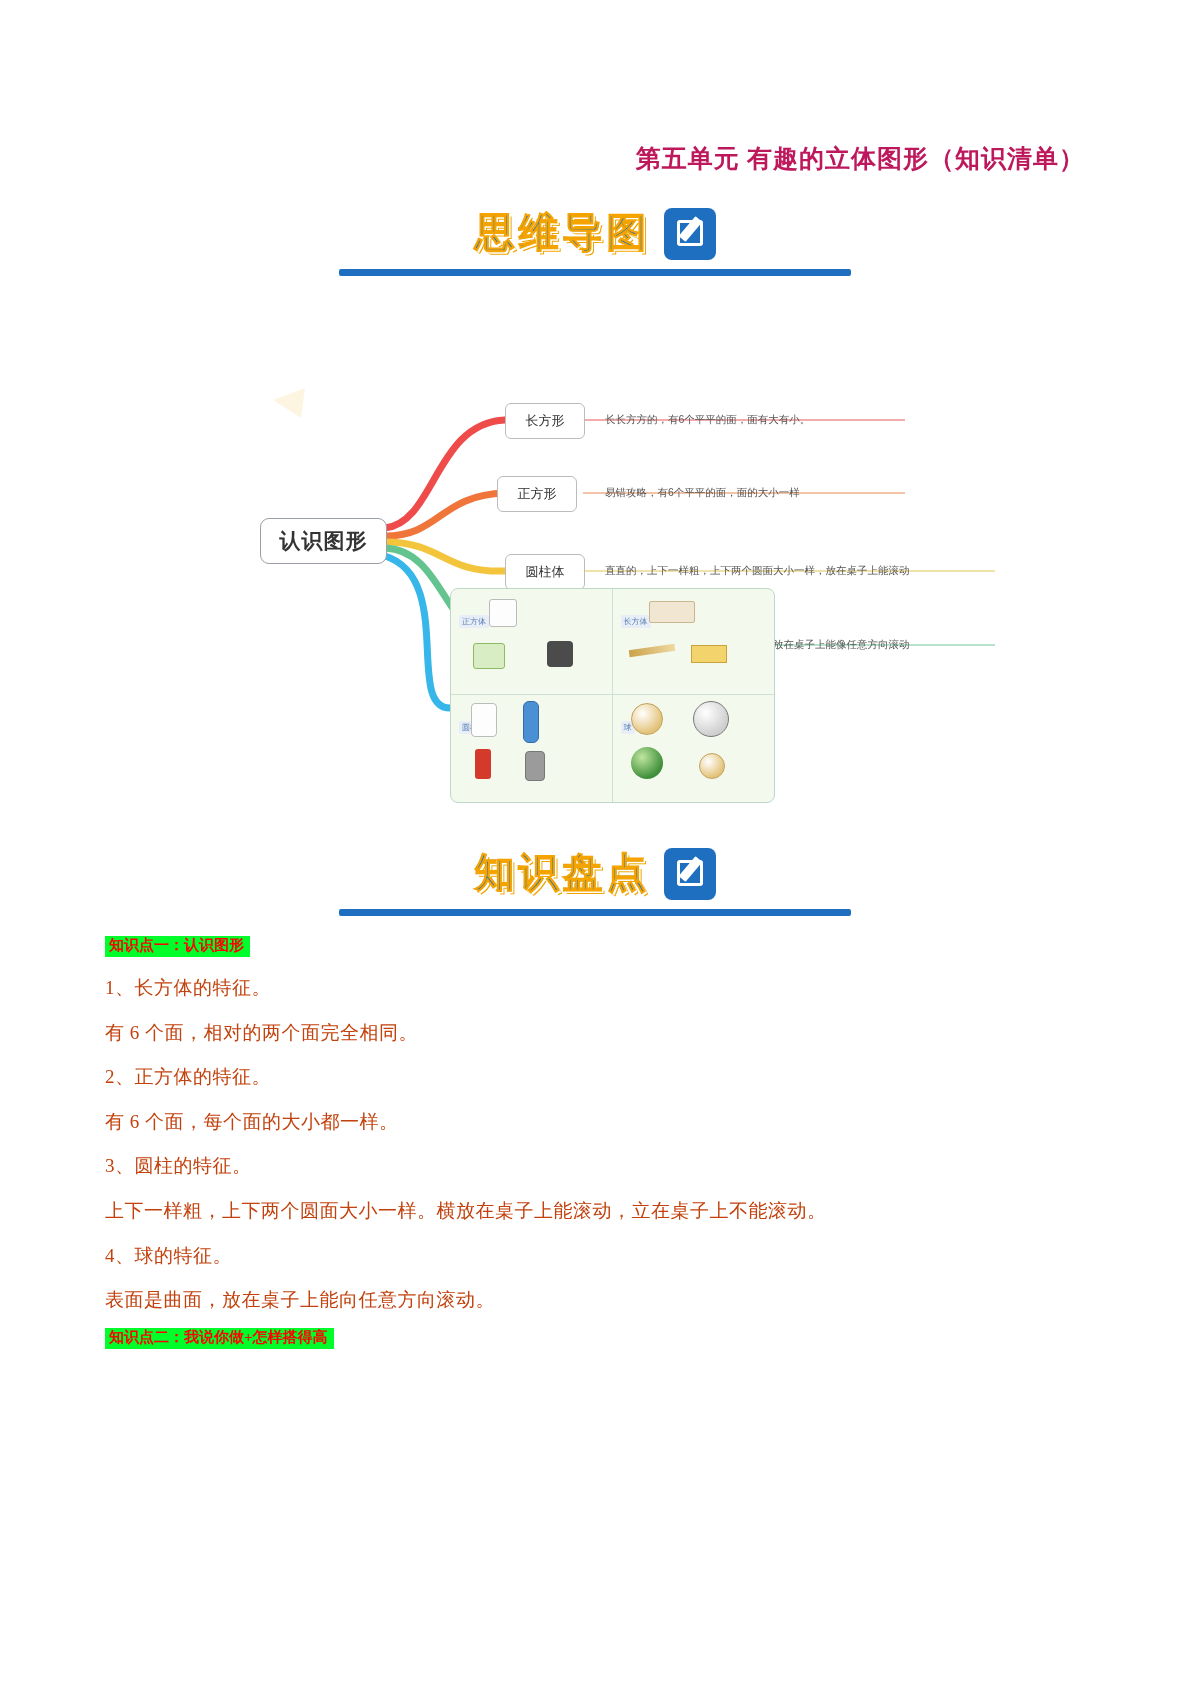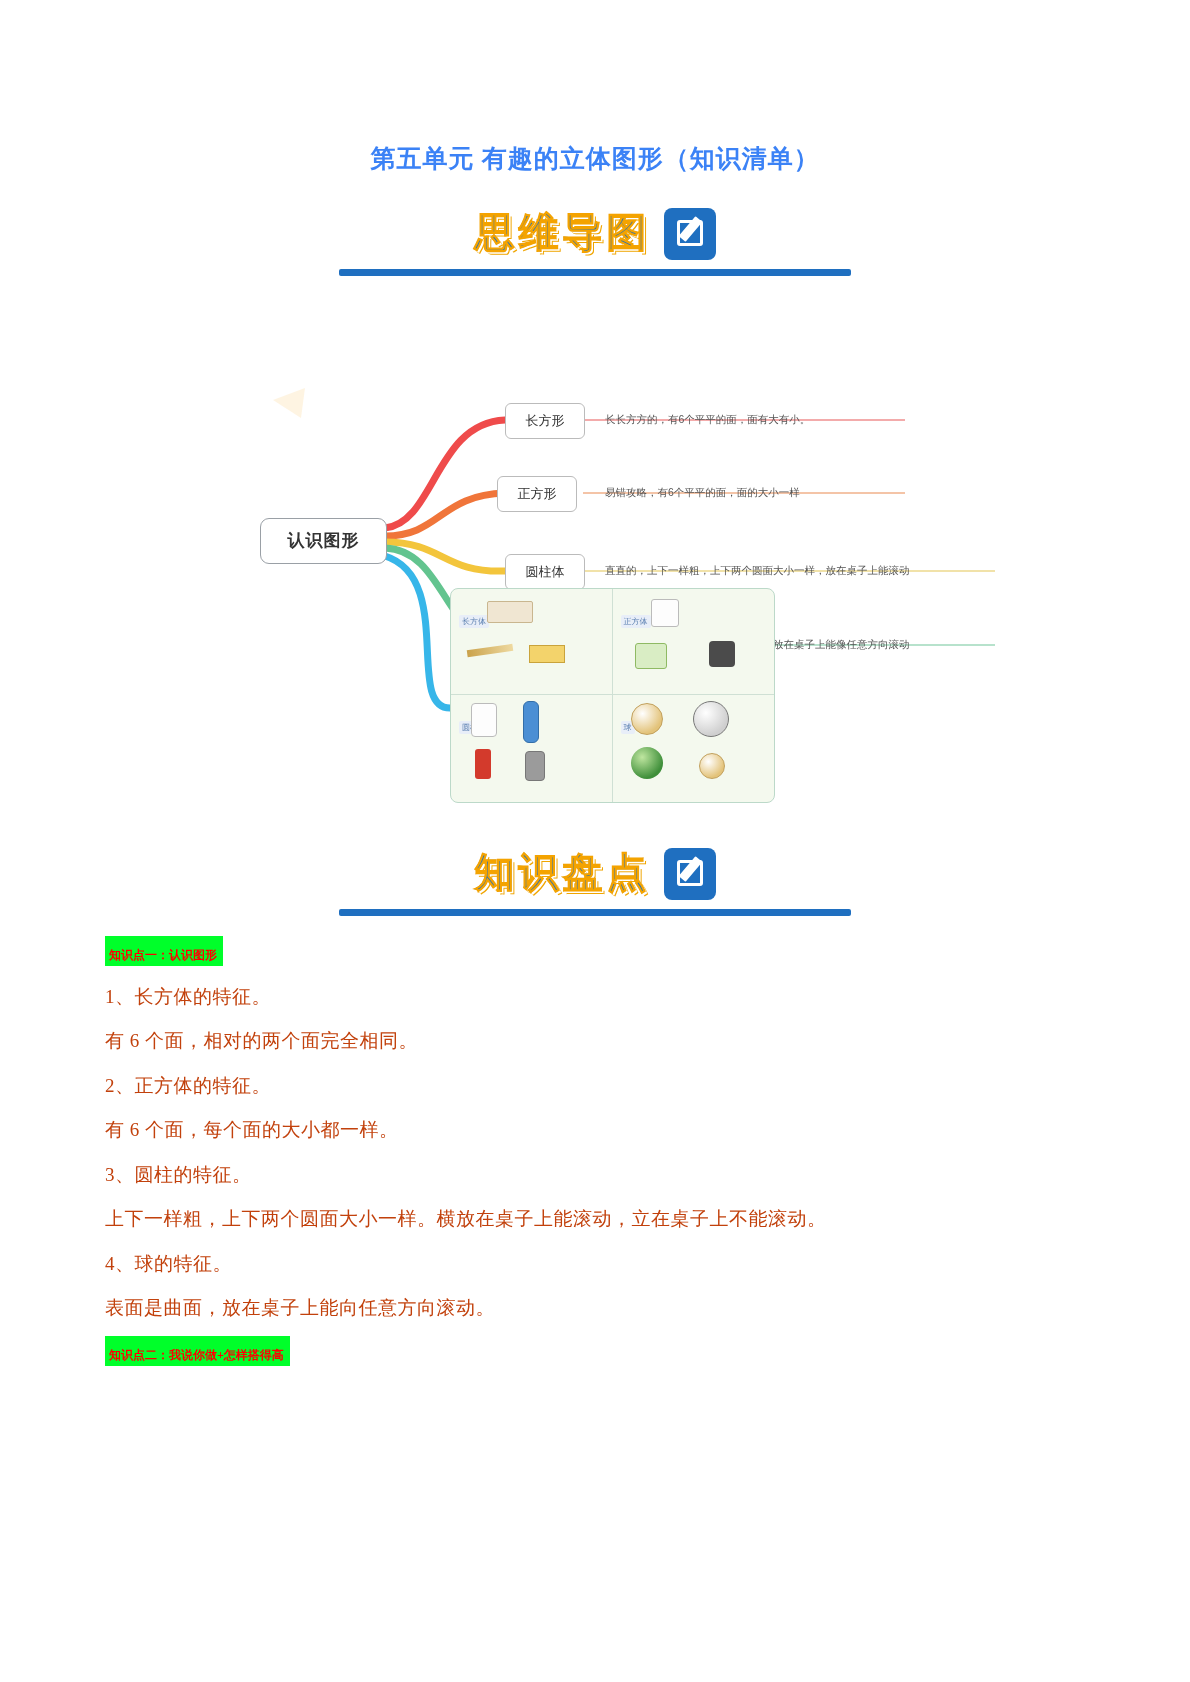--- a/index.html
+++ b/index.html
@@ -17,22 +17,22 @@
   }
   .page {
     position: relative;
     width: 1190px;
     height: 1682px;
     box-sizing: border-box;
     padding: 0 105px;
   }
   
   .doc-title {
-    text-align: center;
-    color: #3b82f6;
+    text-align: right;
+    color: #be185d;
     font-weight: bold;
     font-size: 25px;
     letter-spacing: 1px;
     margin-top: 140px;
     line-height: 1.5;
   }
   .doc-subtitle {
     text-align: center;
     color: #ff0000;
     font-weight: bold;
@@ -122,21 +122,21 @@
     width: 125px;
     height: 44px;
     border: 1.6px solid #9aa0a6;
     border-radius: 9px;
     background: #fff;
     display: flex;
     align-items: center;
     justify-content: center;
     font-family: "Liberation Sans", "DejaVu Sans", sans-serif;
     font-weight: bold;
-    font-size: 17px;
+    font-size: 21px;
     color: #333;
     letter-spacing: 1px;
   }
   .mm-node {
     position: absolute;
     width: 78px;
     height: 34px;
     border-radius: 6px;
     background: #fff;
     border: 1.4px solid #bbb;
@@ -199,22 +199,22 @@
   .obj.white { background: #fdfdfd; border: 1px solid #bbb; }
   .obj.blue { background: #4b8fd4; border: 1px solid #336ea8; }
   .obj.gray { background: #9b9b9b; border: 1px solid #777; }
   .obj.yellowbox { background: #f3d36b; border: 1px solid #c9a33b; }
   
   .kp-tag {
     display: inline-block;
     background: #00ff2a;
     color: #ff0000;
     font-weight: bold;
-    font-size: 12px;
-    padding: 12px 6px 3px 4px;
+    font-size: 15px;
+    padding: 0 6px 3px 4px;
     line-height: 1.25;
     margin-top: 18px;
   }
   .kp-line {
     font-size: 19px;
     font-weight: normal;
     color: #c2410c;
     margin-top: 17px;
     line-height: 1.45;
     letter-spacing: 0.5px;
@@ -260,31 +260,31 @@
 
     <div class="mm-node" style="left:400px; top:266px;">圆柱体</div>
     <div class="mm-desc" style="left:500px; top:276px;">直直的，上下一样粗，上下两个圆面大小一样，放在桌子上能滚动</div>
 
     <div class="mm-node" style="left:400px; top:340px;">球体</div>
     <div class="mm-desc" style="left:500px; top:350px;">圆圆的，很光滑，它的表面是曲面，放在桌子上能像任意方向滚动</div>
 
     <div class="mm-pic">
 
       <div class="mm-cell">
+        <div class="mm-cell-label">正方体</div>
+        <div class="obj white" style="left:38px; top:10px; width:26px; height:26px; border-radius:3px;"></div>
+        <div class="obj cube" style="left:22px; top:54px; width:30px; height:24px; border-radius:3px;"></div>
+        <div class="obj dark" style="left:96px; top:52px; width:26px; height:26px; border-radius:4px;"></div>
+      </div>
+
+      <div class="mm-cell">
         <div class="mm-cell-label">长方体</div>
         <div class="obj box" style="left:36px; top:12px; width:44px; height:20px; border-radius:2px;"></div>
         <div class="obj pencil" style="left:16px; top:58px; width:46px; height:7px; transform:rotate(-8deg);"></div>
         <div class="obj yellowbox" style="left:78px; top:56px; width:34px; height:16px;"></div>
-      </div>
-
-      <div class="mm-cell">
-        <div class="mm-cell-label">正方体</div>
-        <div class="obj white" style="left:38px; top:10px; width:26px; height:26px; border-radius:3px;"></div>
-        <div class="obj cube" style="left:22px; top:54px; width:30px; height:24px; border-radius:3px;"></div>
-        <div class="obj dark" style="left:96px; top:52px; width:26px; height:26px; border-radius:4px;"></div>
       </div>
 
       <div class="mm-cell">
         <div class="mm-cell-label">圆柱</div>
         <div class="obj white" style="left:20px; top:8px; width:24px; height:32px; border-radius:4px;"></div>
         <div class="obj blue" style="left:72px; top:6px; width:14px; height:40px; border-radius:6px;"></div>
         <div class="obj red" style="left:24px; top:54px; width:16px; height:30px; border-radius:3px;"></div>
         <div class="obj gray" style="left:74px; top:56px; width:18px; height:28px; border-radius:4px;"></div>
       </div>
 

